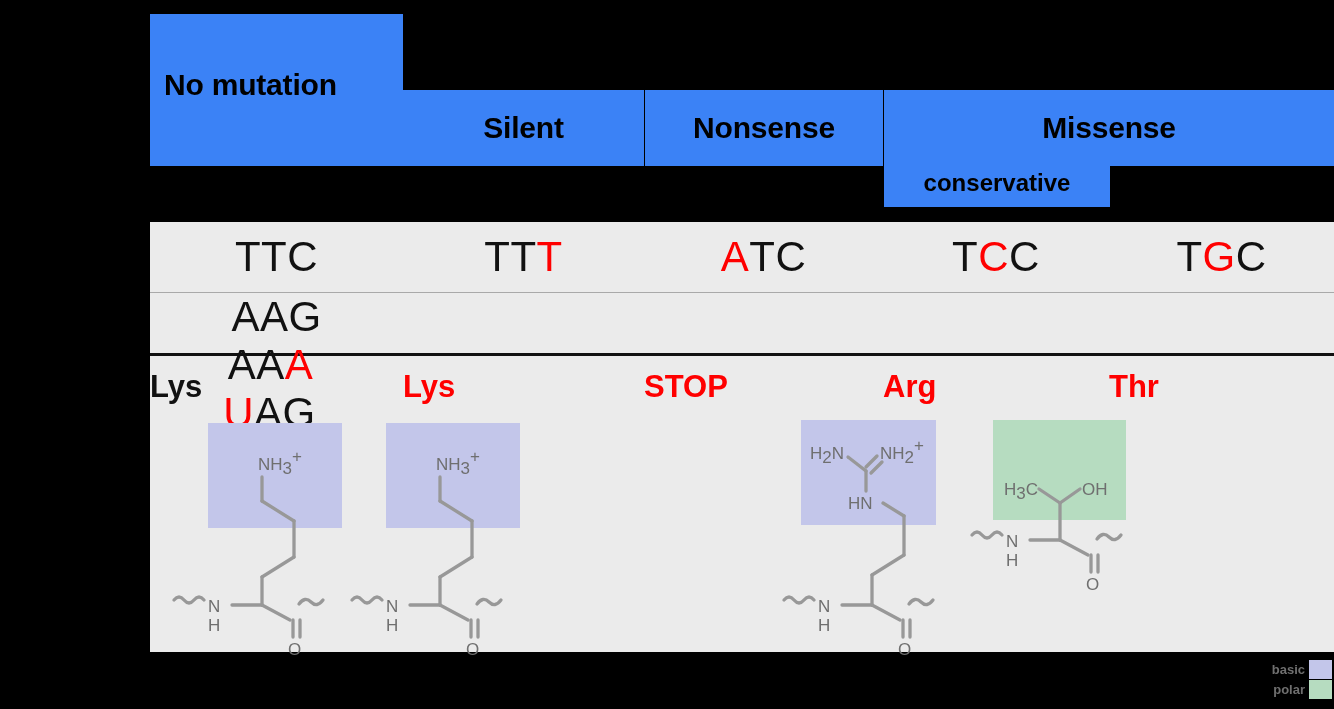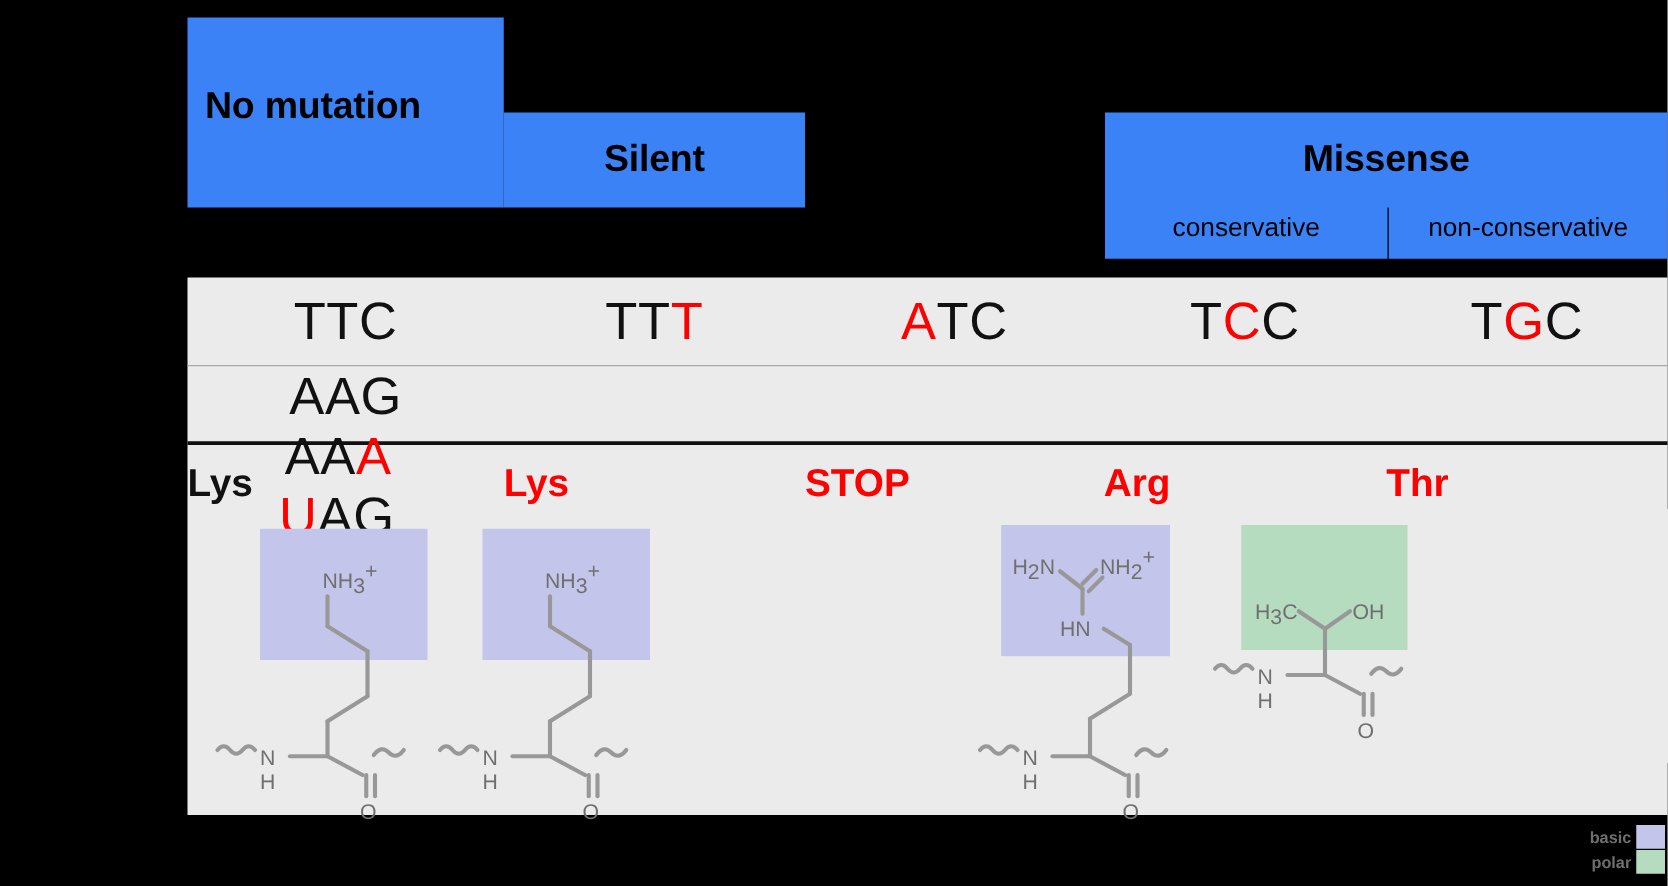--- a/index.html
+++ b/index.html
@@ -14,21 +14,21 @@
 
   
   .hdr{
     position:absolute;
     background:#3b82f6;
     display:flex;align-items:center;justify-content:center;
     color:#000;
     box-sizing:border-box;
   }
   .hdr-main{font-weight:bold;font-size:30px;letter-spacing:-0.2px;}
-  .hdr-sub{font-weight:normal;font-size:21px;}
+  .hdr-sub{font-weight:bold;font-size:24px;}
 
   #hdr-nomutation{left:150px;top:14px;width:253px;height:152px;
     justify-content:flex-start;padding-left:14px;align-items:flex-start;padding-top:54px;}
   #hdr-silent{left:403px;top:90px;width:241px;height:76px;}
   #hdr-nonsense{left:645px;top:90px;width:238px;height:76px;}
   #hdr-missense{left:884px;top:90px;width:450px;height:76px;}
   #hdr-conservative{left:884px;top:159px;width:226px;height:48px;}
   #hdr-nonconservative{left:1111px;top:159px;width:223px;height:48px;}
 
   
@@ -90,32 +90,32 @@
 <div class="stage">
 
   <div class="hdr hdr-main" id="hdr-nomutation">
     <span>No mutation</span>
   </div>
 
   <div class="hdr hdr-main" id="hdr-silent">
     <span>Silent</span>
   </div>
 
+  <div class="hdr hdr-main" id="hdr-nonsense">
+    <span>Nonsense</span>
+  </div>
 
   <div class="hdr hdr-main" id="hdr-missense">
     <span>Missense</span>
   </div>
 
   <div class="hdr hdr-sub" id="hdr-conservative">
     <span>conservative</span>
   </div>
 
-  <div class="hdr hdr-sub" id="hdr-nonconservative">
-    <span>non-conservative</span>
-  </div>
 
   <div id="panel">
 
     <div class="rowline" id="line-mid"></div>
     <div class="rowline" id="line-dark"></div>
 
     <div class="codonrow" id="codonrow1">
       <div class="codon-cell c-nomut">
         <span>TTC</span>
       </div>

